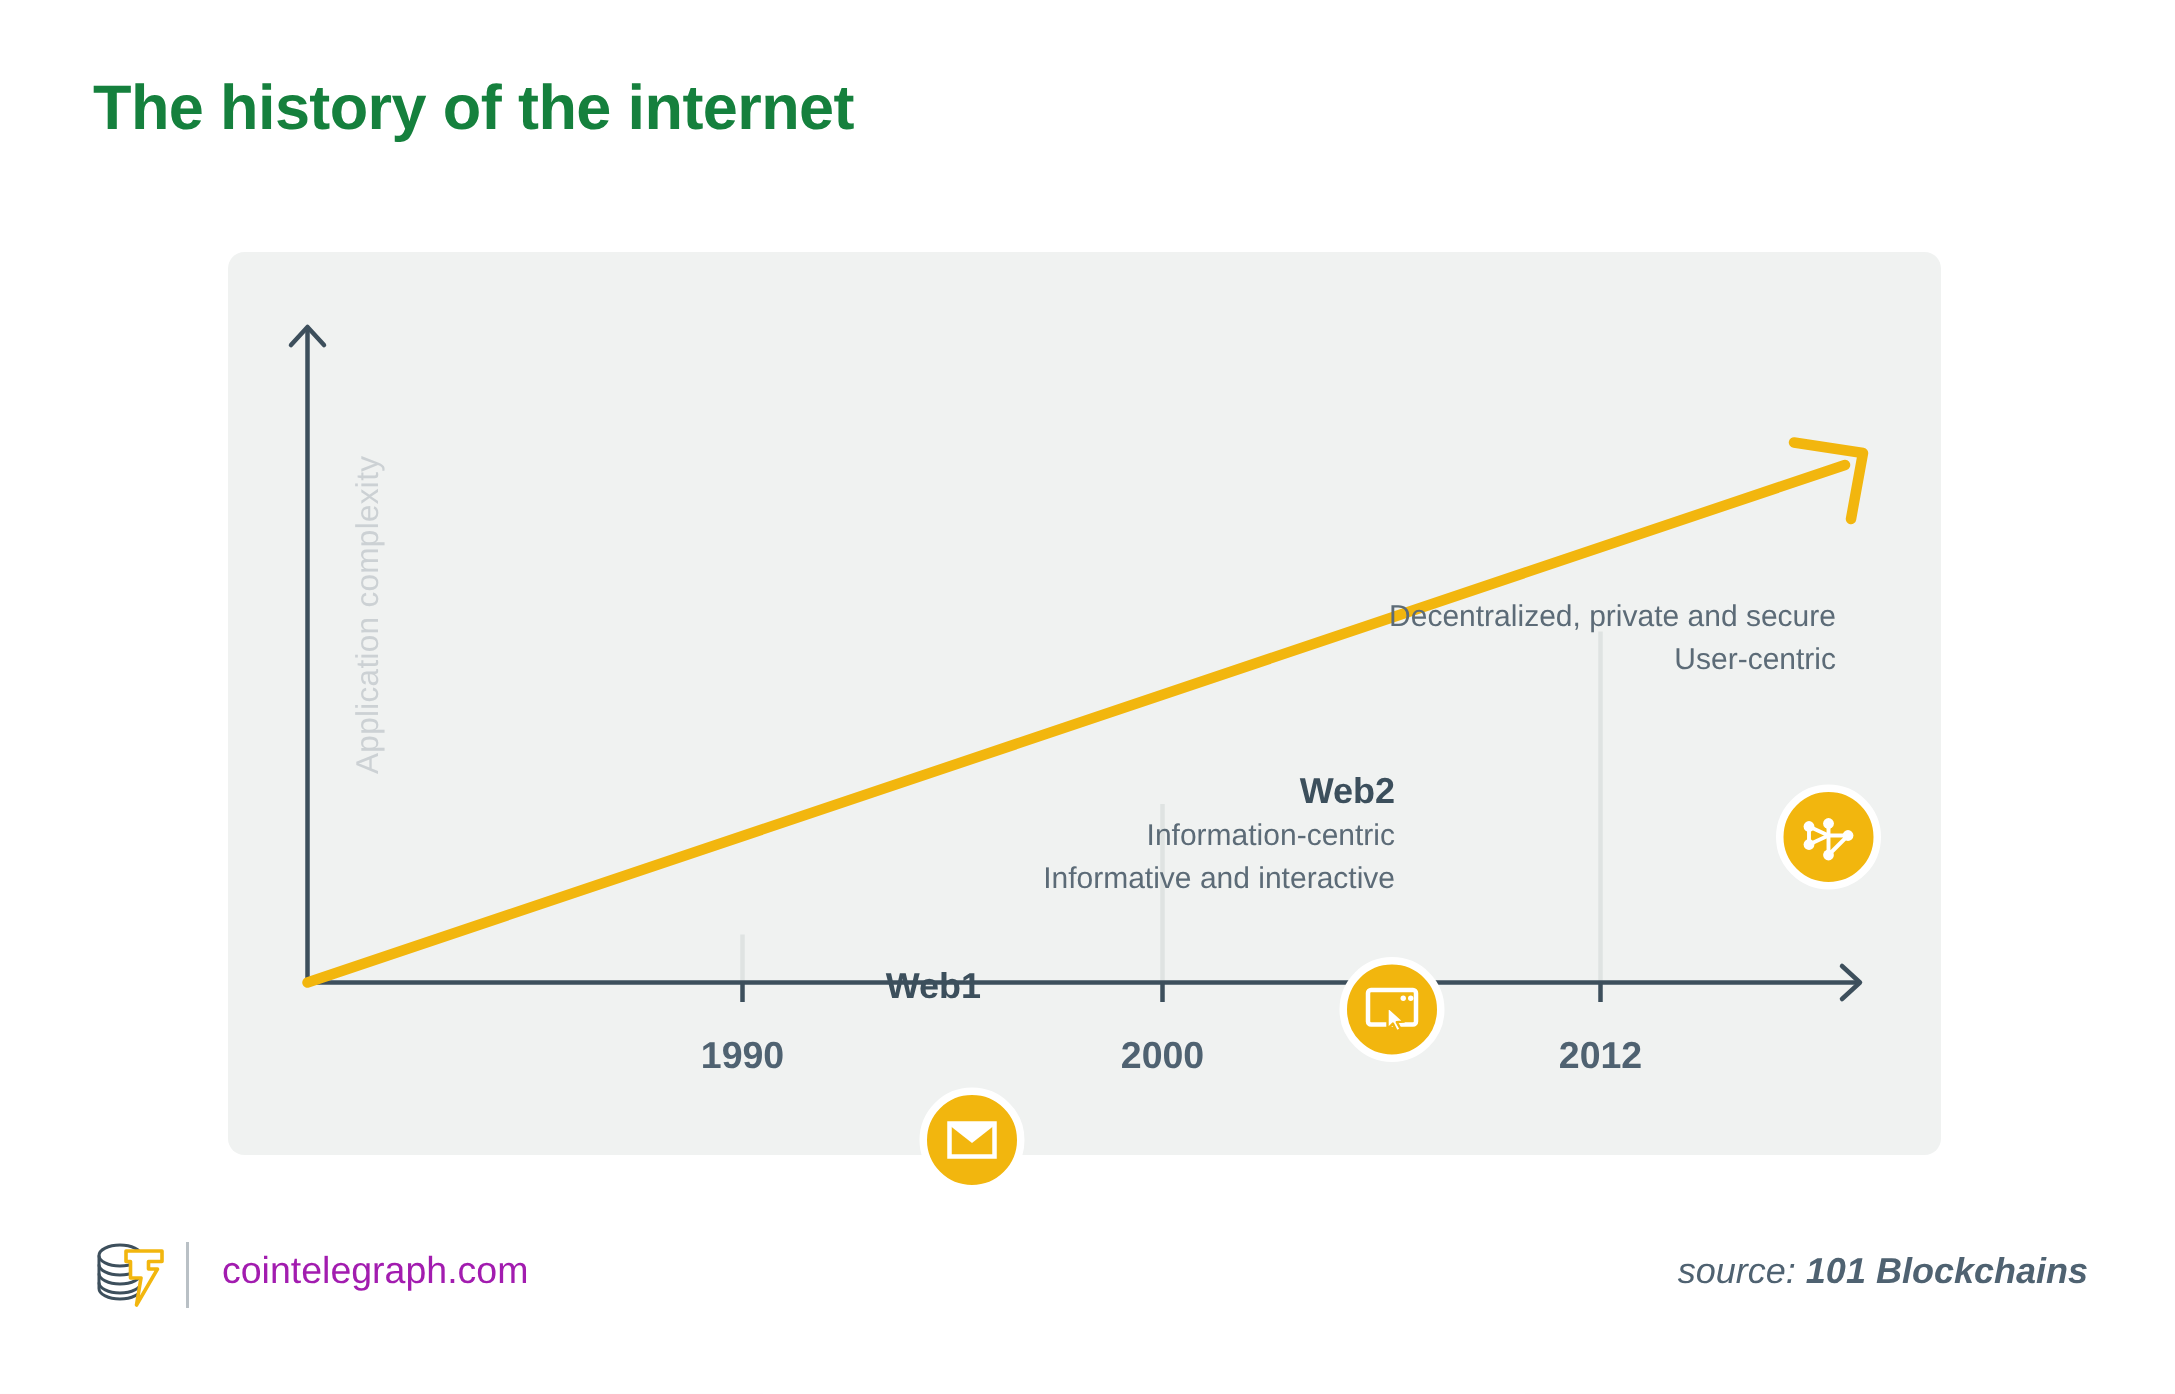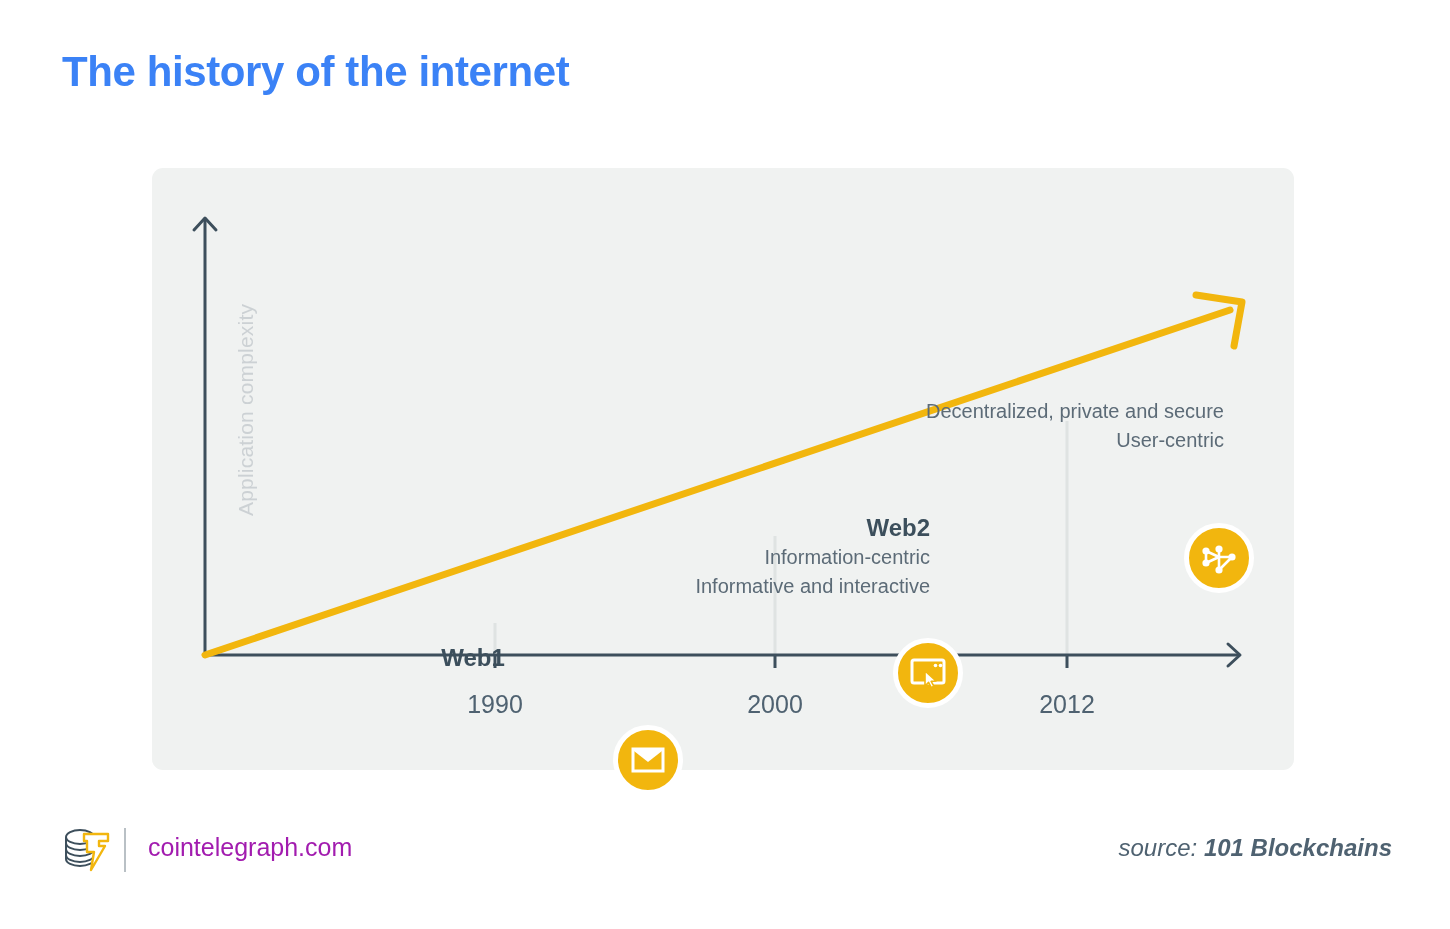--- a/index.html
+++ b/index.html
@@ -22,21 +22,21 @@
   }
 
   
   .title {
     position: absolute;
     left: 62px;
     top: 48px;
     font-size: 42px;
     font-weight: bold;
     letter-spacing: -0.4px;
-    color: #3b82f6;
+    color: #15803d;
     white-space: nowrap;
   }
 
   
   .panel {
     position: absolute;
     left: 152px;
     top: 168px;
     width: 1142px;
     height: 602px;
@@ -80,32 +80,33 @@
     color: #3c4f5c;
     line-height: 1.3;
   }
   .stage-desc {
     font-size: 20px;
     color: #5c6b77;
     line-height: 1.46;
     font-weight: normal;
   }
 
-  .stage-web1 { left: 140px; top: 474px; width: 362px; text-align: center; }
+  .stage-web1 { left: 140px; top: 474px; width: 362px; }
   .stage-web2 { left: 400px; top: 344px; width: 378px; }
   .stage-web3 { left: 640px; top: 229px; width: 432px; }
 
   
   .tick-label {
     position: absolute;
     font-size: 25px;
     color: #4f6271;
     text-align: center;
     width: 120px;
     top: 690px;
+    font-weight: bold;
   }
   .tick-1990 { left: 435px; }
   .tick-2000 { left: 715px; }
   .tick-2020 { left: 1007px; }
 
   
   .badge {
     position: absolute;
     width: 70px;
     height: 70px;

